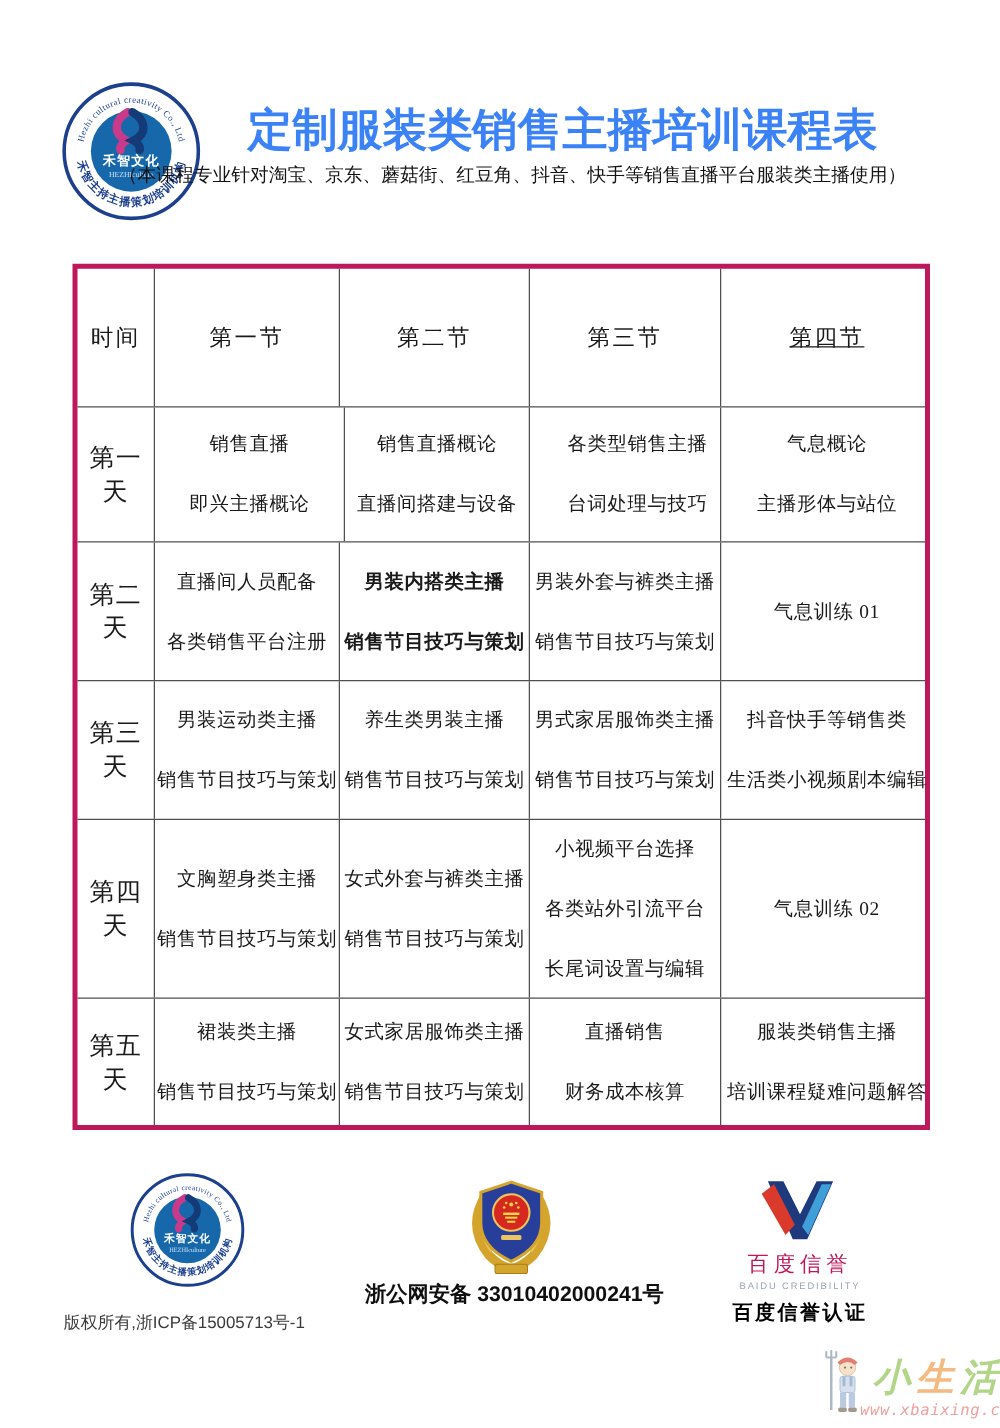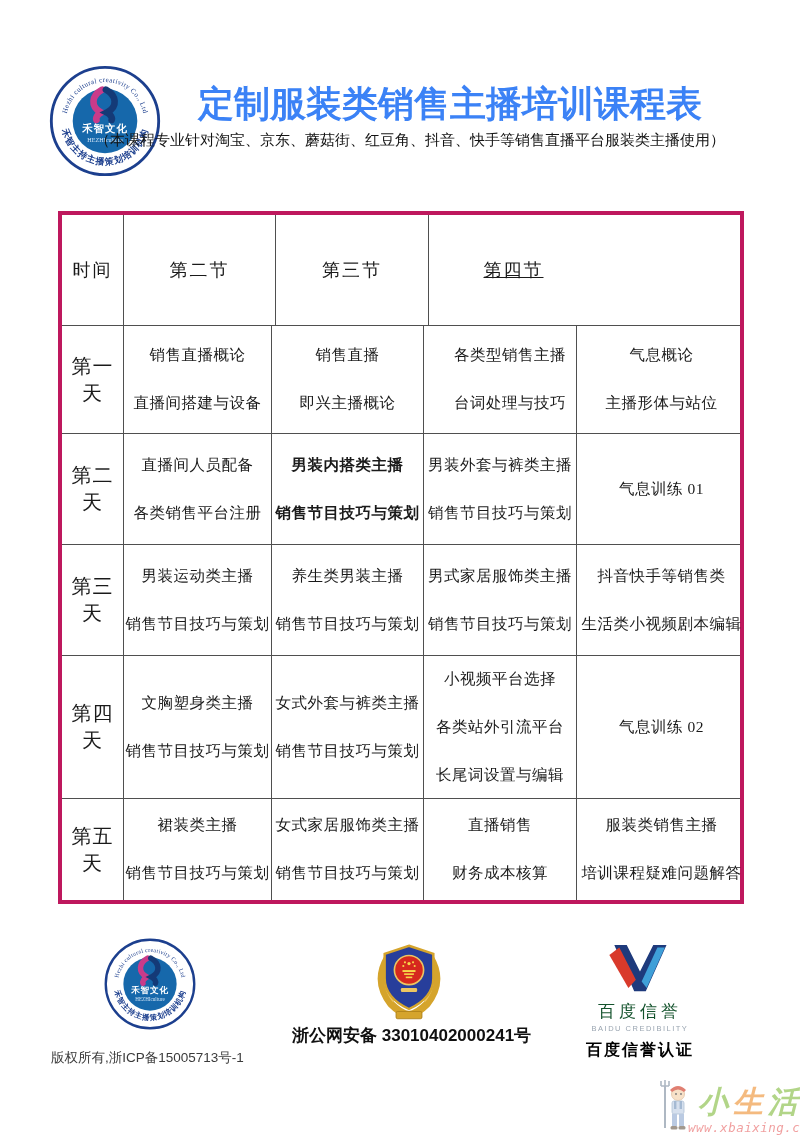--- a/index.html
+++ b/index.html
@@ -43,21 +43,21 @@
     font-size:13.5px;color:#3a3a3a;white-space:nowrap;
   }
   .police-badge{position:absolute;left:368px;top:936px;width:82px;height:86px;}
   .police-text{
     position:absolute;left:292px;top:1024px;width:224px;text-align:center;
     font-family:"Liberation Sans","DejaVu Sans",sans-serif;
     font-size:17px;font-weight:bold;color:#101010;white-space:nowrap;
   }
   .baidu-block{position:absolute;left:578px;top:940px;width:124px;text-align:center;}
   .baidu-mark{width:78px;height:58px;display:block;margin:0 auto;}
-  .baidu-cn{font-family:"Liberation Sans",sans-serif;font-size:17px;letter-spacing:4px;color:#14532d;margin-top:2px;}
+  .baidu-cn{font-family:"Liberation Sans",sans-serif;font-size:17px;letter-spacing:4px;color:#be185d;margin-top:2px;}
   .baidu-en{font-family:"Liberation Sans",sans-serif;font-size:7.5px;letter-spacing:1.5px;color:#9aa5b1;margin-top:1px;}
   .baidu-cert{font-family:"Liberation Sans",sans-serif;font-size:16px;font-weight:bold;letter-spacing:2px;color:#000;margin-top:7px;}
   
   .watermark{position:absolute;left:650px;top:1072px;width:150px;height:68px;font-style:italic;}
   .wm-figure{position:absolute;left:8px;top:6px;width:36px;height:56px;opacity:.8;}
   .wm-name{position:absolute;left:48px;top:10px;font-size:30px;font-weight:bold;
     font-family:"DejaVu Sans",sans-serif;opacity:.8;white-space:nowrap;letter-spacing:5px;}
   .wm-c0{color:#9fcb6b;} .wm-c1{color:#f2aa60;} .wm-c2{color:#9fcb6b;}
   .wm-url{position:absolute;left:38px;top:48px;font-size:12.5px;color:#ee8f8f;
     font-family:"DejaVu Sans Mono",monospace;opacity:.85;letter-spacing:0.5px;white-space:nowrap;}
@@ -89,33 +89,34 @@
 <svg class="logo-instance hdr-logo" viewBox="0 0 120 120">
   <use href="#hezhi-logo"></use>
 </svg>
 
 <div class="page-title">定制服装类销售主播培训课程表</div>
 <div class="page-subtitle">（本课程专业针对淘宝、京东、蘑菇街、红豆角、抖音、快手等销售直播平台服装类主播使用）</div>
 
 <div class="course-table">
     <div class="t-row" style="height: 110px;">
       <div class="t-cell th" style="width: 61px;">时间</div>
+      <div class="t-cell th" style="width: 148px;">第一节</div>
       <div class="t-cell th" style="width: 152px;">第二节</div>
       <div class="t-cell th" style="width: 153px;">第三节</div>
       <div class="t-cell th" style="width: 170px; text-decoration: underline;">第四节</div>
     </div>
     <div class="t-row" style="height: 108px;">
       <div class="t-cell day" style="width: 61px;">第一天</div>
+      <div class="t-cell" style="width: 152px;">
+        <div class="t-line">销售直播</div>
+        <div class="t-line">即兴主播概论</div>
+      </div>
       <div class="t-cell" style="width: 148px;">
         <div class="t-line">销售直播概论</div>
         <div class="t-line">直播间搭建与设备</div>
-      </div>
-      <div class="t-cell" style="width: 152px;">
-        <div class="t-line">销售直播</div>
-        <div class="t-line">即兴主播概论</div>
       </div>
       <div class="t-cell" style="width: 153px; padding-left: 20px;">
         <div class="t-line">各类型销售主播</div>
         <div class="t-line">台词处理与技巧</div>
       </div>
       <div class="t-cell" style="width: 170px;">
         <div class="t-line">气息概论</div>
         <div class="t-line">主播形体与站位</div>
       </div>
     </div>

